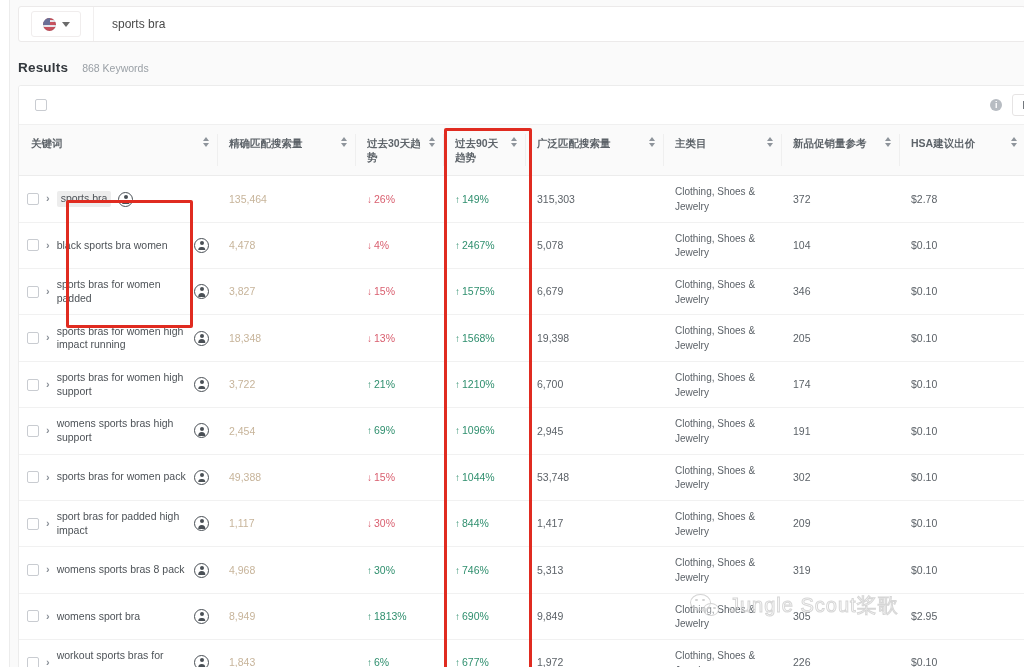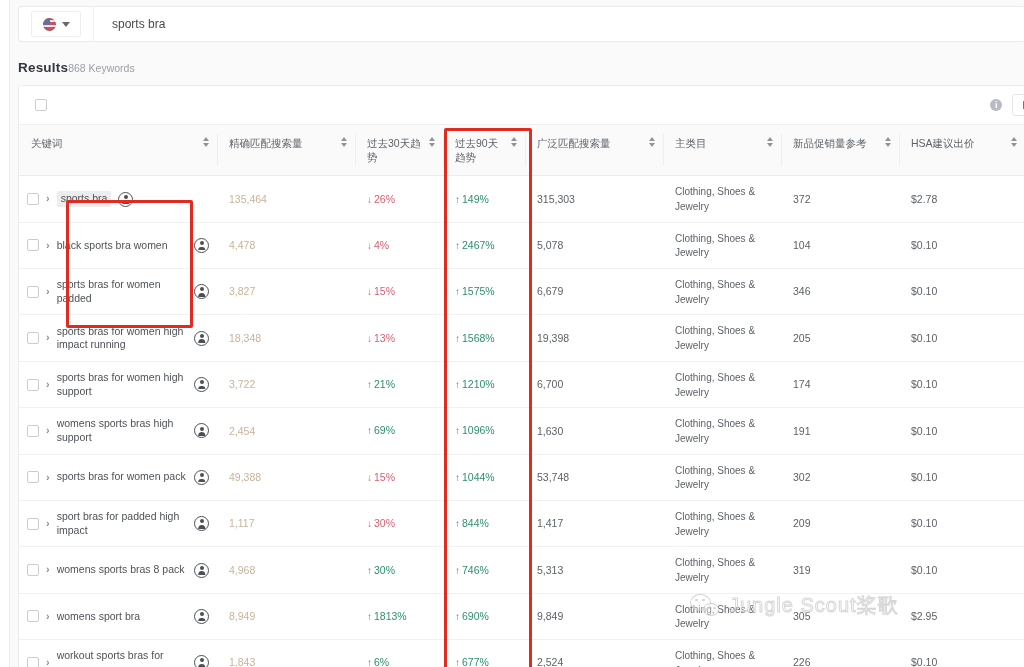--- a/index.html
+++ b/index.html
@@ -40,21 +40,21 @@
   }
   .caret{width:0;height:0;border-left:4px solid transparent;border-right:4px solid transparent;border-top:5px solid #6b6b6b;}
   .sep{width:1px;height:34px;background:#f1efef;margin-left:12px;}
   .search-input{
     flex:1;height:22px;margin-left:16px;margin-right:12px;
     border:none;outline:none;font-size:12px;color:#4a4a4a;
     background:transparent;font-family:inherit;
   }
 
   
-  .results-head{position:absolute;left:18px;top:60px;display:flex;align-items:baseline;}
+  .results-head{position:absolute;left:18px;top:60px;display:flex;align-items:baseline;gap:14px;}
   .results-title{font-size:13.5px;font-weight:bold;color:#33383d;letter-spacing:.2px;}
   .results-count{font-size:10.5px;color:#9aa0a6;}
 
   
   .card{
     position:absolute;left:18px;top:85px;width:1006px;height:582px;
     background:#ffffff;border:1px solid #ececec;border-top-left-radius:3px;border-top-right-radius:3px;
     overflow:hidden;
   }
   .toolbar{
@@ -78,21 +78,21 @@
   }
 
   
   table{border-collapse:collapse;width:100%;table-layout:fixed;}
   thead th{
     background:#fafafa;border-bottom:1px solid #ececec;
     font-size:10.5px;font-weight:normal;color:#5d6369;
     text-align:left;vertical-align:top;padding:11px 8px 11px 12px;
     height:42px;box-sizing:border-box;position:relative;line-height:1.35;
   }
-  thead th .th-in{display:flex;align-items:flex-start;justify-content:space-between;gap:4px;}
+  thead th .th-in{display:flex;align-items:flex-start;justify-content:space-between;gap:4px;font-weight:bold;}
   .sorter{
     flex:0 0 auto;margin-top:1px;display:flex;flex-direction:column;align-items:center;
     line-height:0;cursor:pointer;
   }
   .sorter i{display:block;width:0;height:0;border-left:3.5px solid transparent;border-right:3.5px solid transparent;}
   .sorter i.up{border-bottom:4px solid #8e949b;margin-bottom:2px;}
   .sorter i.dn{border-top:4px solid #8e949b;}
   .colsep{position:absolute;left:0;top:9px;bottom:9px;width:1px;background:#efefef;}
 
   tbody td{
@@ -365,21 +365,21 @@
               <div class="kwcell">
                 <span class="cb"></span>
                 <span class="chev">›</span>
                 <span class="kwtext">womens sports bras high support</span>
                 <span class="amz"></span>
               </div>
             </td>
             <td><span class="vol">2,454</span></td>
             <td><span class="trend up-t"><span class="arw">↑</span><span class="v30">69%</span></span></td>
             <td><span class="trend up-t"><span class="arw">↑</span><span class="v90">1096%</span></span></td>
-            <td><span class="num">1,630</span></td>
+            <td><span class="num">2,945</span></td>
             <td><span class="cat">Clothing, Shoes &amp; Jewelry</span></td>
             <td><span class="num">191</span></td>
             <td><span class="num">$0.10</span></td>
           </tr>
           <tr>
             <td class="c-kw">
               <div class="kwcell">
                 <span class="cb"></span>
                 <span class="chev">›</span>
                 <span class="kwtext">sports bras for women pack</span>
@@ -450,21 +450,21 @@
               <div class="kwcell">
                 <span class="cb"></span>
                 <span class="chev">›</span>
                 <span class="kwtext">workout sports bras for women</span>
                 <span class="amz"></span>
               </div>
             </td>
             <td><span class="vol">1,843</span></td>
             <td><span class="trend up-t"><span class="arw">↑</span><span class="v30">6%</span></span></td>
             <td><span class="trend up-t"><span class="arw">↑</span><span class="v90">677%</span></span></td>
-            <td><span class="num">2,524</span></td>
+            <td><span class="num">1,972</span></td>
             <td><span class="cat">Clothing, Shoes &amp; Jewelry</span></td>
             <td><span class="num">226</span></td>
             <td><span class="num">$0.10</span></td>
           </tr>
         </tbody>
     </table>
   </div>
 
   <div class="redbox" id="redbox-keywords"></div>
   <div class="redbox" id="redbox-trend90"></div>

